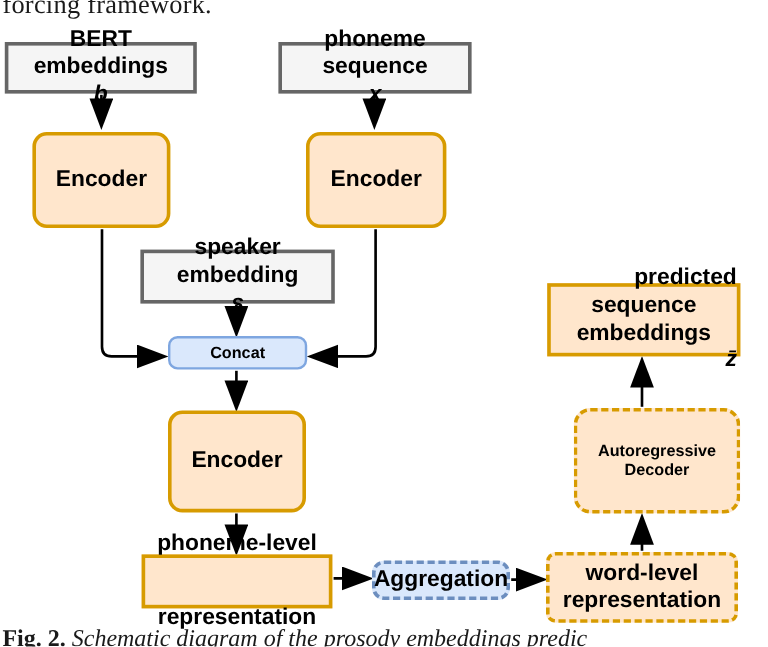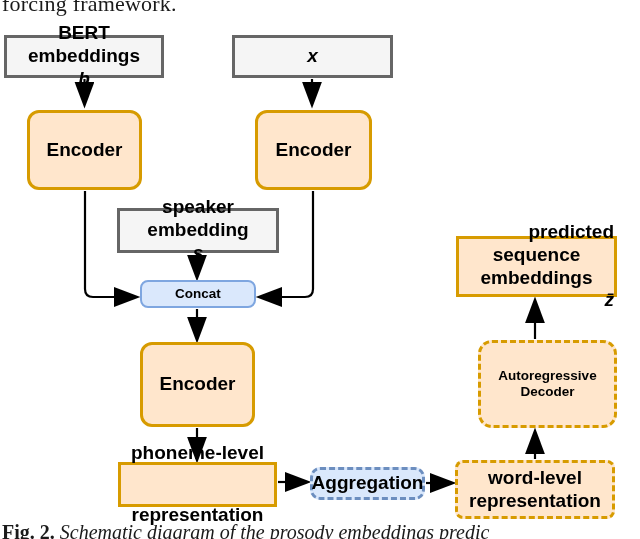--- a/index.html
+++ b/index.html
@@ -130,20 +130,21 @@
       <path d="M535,339 L535,301" marker-end="url(#ah)"></path>
     </g>
   </svg>
 
   <div id="node-bert" class="node gray-box">
     <span>BERT embeddings</span>
     <span class="var">b</span>
   </div>
 
   <div id="node-phonseq" class="node gray-box">
+    <span>phoneme sequence</span>
     <span class="var">x</span>
   </div>
 
   <div id="node-enc-left" class="node orange-round">
     <span>Encoder</span>
   </div>
 
   <div id="node-enc-right" class="node orange-round">
     <span>Encoder</span>
   </div>

